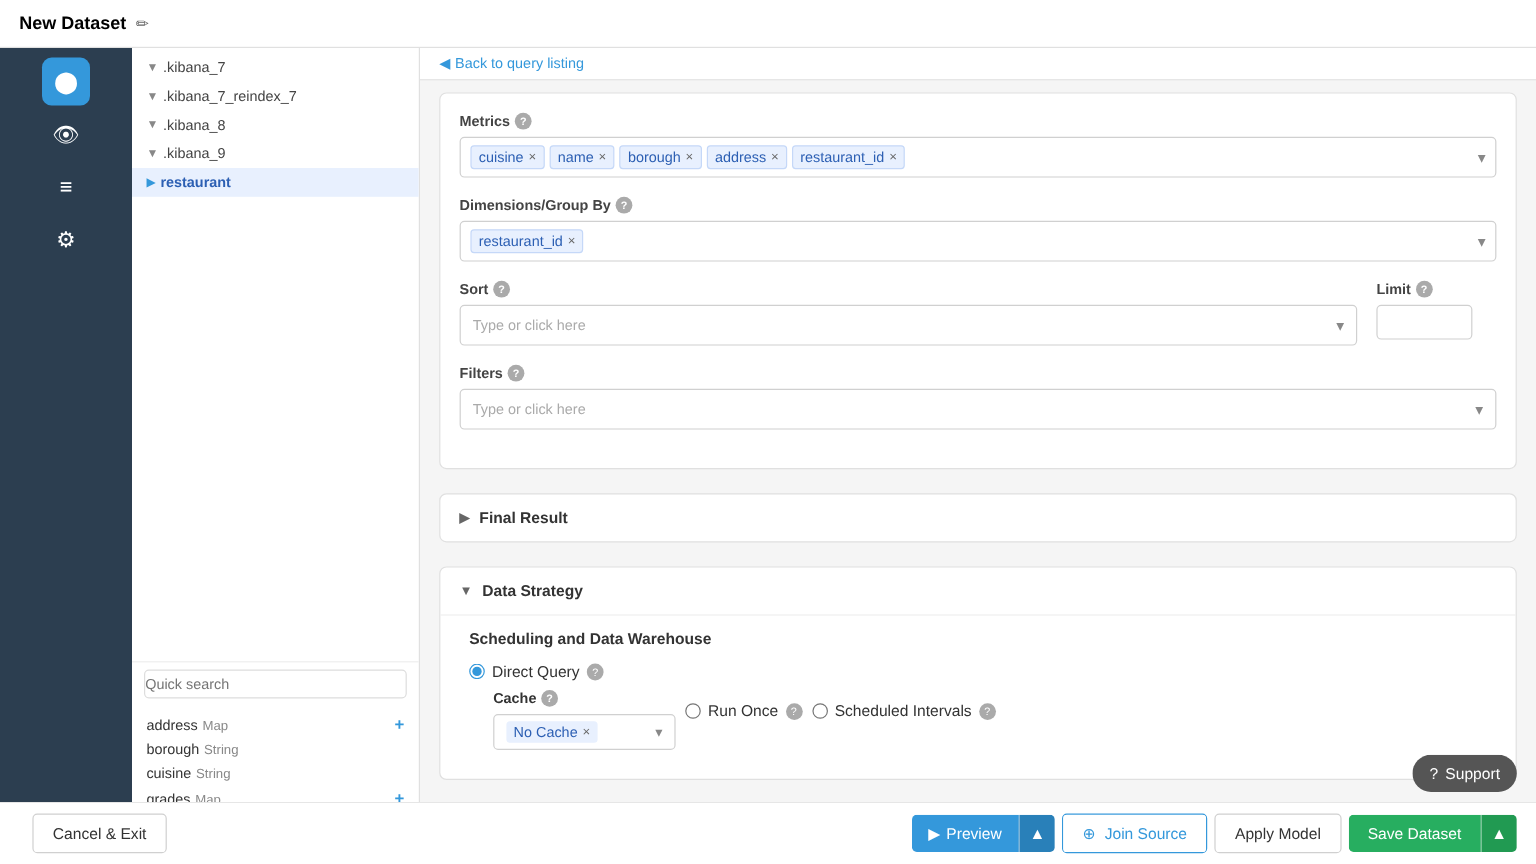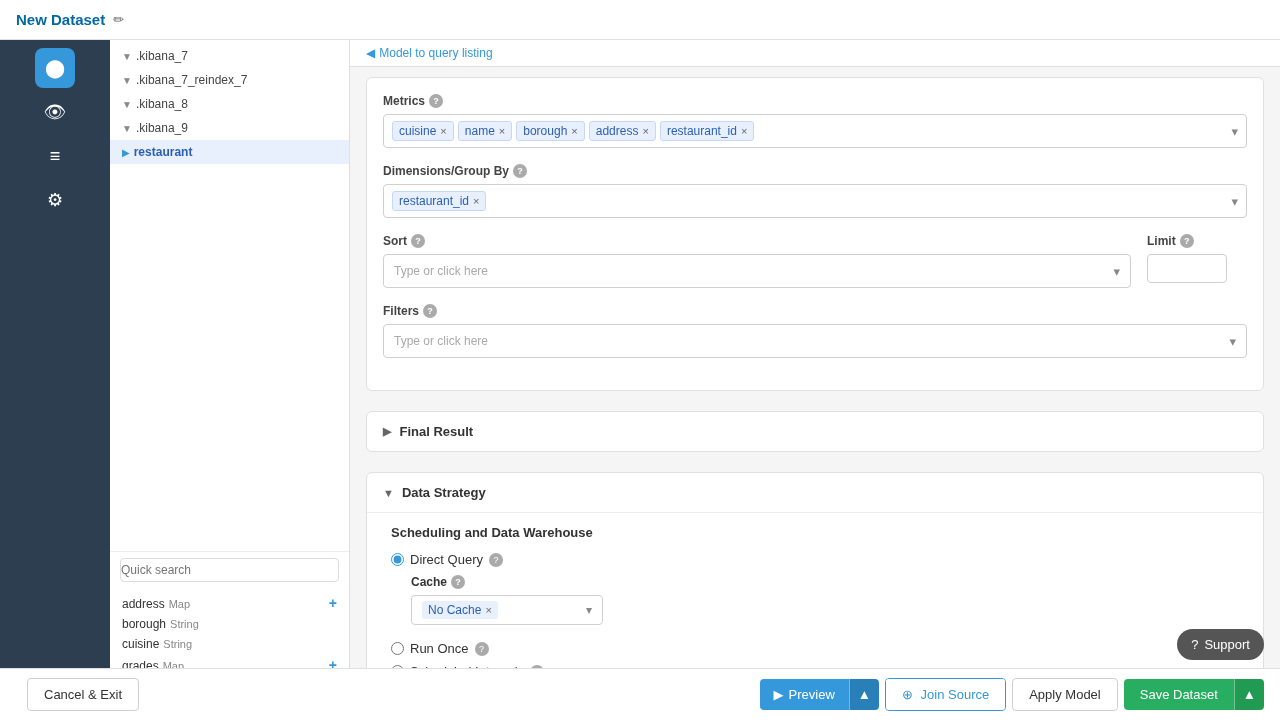--- a/index.html
+++ b/index.html
@@ -22,21 +22,21 @@
       padding: 8px 16px;
       display: flex;
       align-items: center;
       gap: 8px;
       height: 40px;
       flex-shrink: 0;
     }
     .top-bar-title {
       font-size: 15px;
       font-weight: 600;
-      color: #0369a1;
+      color: #000000;
     }
     .edit-icon {
       color: #666;
       font-size: 13px;
       cursor: pointer;
     }
 
     
     .main-layout {
       display: flex;
@@ -291,21 +291,21 @@
     }
     .strategy-title {
       font-size: 13px;
       font-weight: 600;
       color: #333;
       margin-bottom: 12px;
     }
 
     .radio-group {
       display: flex;
-      flex-direction: column;
+      flex-direction: row;
       gap: 8px;
     }
     .radio-item {
       display: flex;
       align-items: center;
       gap: 6px;
       font-size: 13px;
       color: #333;
     }
     .radio-item input[type="radio"] {
@@ -325,21 +325,21 @@
       align-items: center;
       gap: 4px;
     }
     .cache-select {
       border: 1px solid #d0d0d0;
       border-radius: 4px;
       padding: 5px 10px;
       display: flex;
       align-items: center;
       background: #fff;
-      width: 192px;
+      width: 152px;
       cursor: pointer;
       font-size: 12px;
     }
     .cache-select .tag {
       background: #e8f0fe;
       border: none;
     }
     .cache-select .dropdown-arrow {
       margin-left: auto;
       color: #888;
@@ -544,21 +544,21 @@
       <div class="field-item">
         <span><span class="field-name">restaurant_id</span><span class="field-type">String</span></span>
       </div>
     </div>
   </div>
 
   <div class="content-area">
 
     <div class="back-link">
       <span>◀</span>
-      <span>Model to query listing</span>
+      <span>Back to query listing</span>
     </div>
 
     <div class="card">
       <div class="card-inner">
 
         <div class="form-group">
           <div class="form-label">
             <span>Metrics</span>
             <span class="help-icon">?</span>
           </div>

